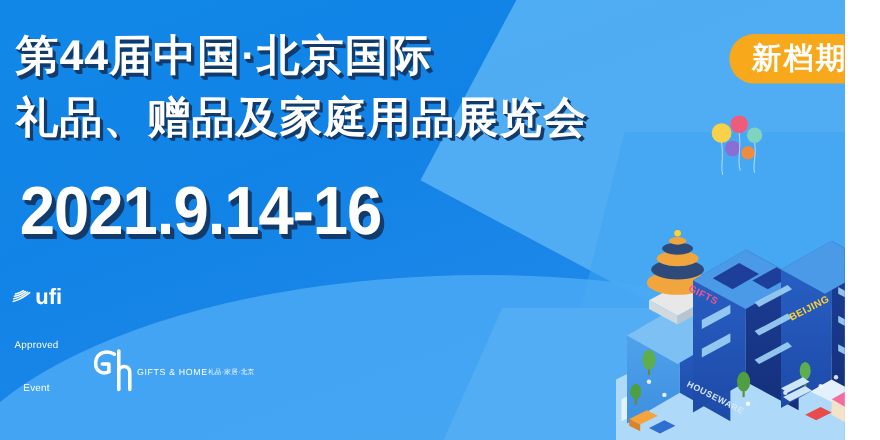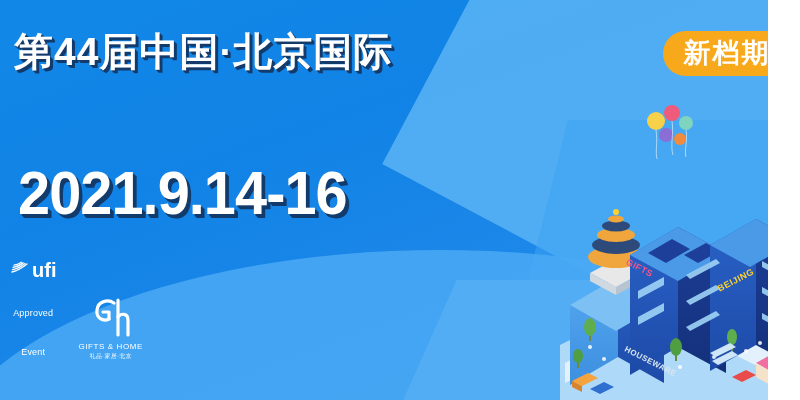--- a/index.html
+++ b/index.html
@@ -145,41 +145,41 @@
     gap: 22px;
   }
   .ufi-logo {
     display: flex;
     flex-direction: column;
     align-items: center;
     color: #ffffff;
   }
   .ufi-top {
     display: flex;
-    align-items: flex-start;
+    align-items: center;
     gap: 2px;
   }
   .ufi-swoosh { display:block; }
   .ufi-word {
     font-size: 20px;
     font-weight: bold;
     line-height: 20px;
     letter-spacing: 0px;
   }
   .ufi-sub {
     font-size: 9px;
     line-height: 11px;
     text-align: center;
     letter-spacing: 0.2px;
     margin-top: 28px;
   }
 
   .gh-logo {
     display: flex;
-    flex-direction: column;
+    flex-direction: row;
     align-items: center;
     color: #ffffff;
     margin-bottom: -2px;
   }
   .gh-mark { display:block; }
   .gh-name {
     font-size: 8px;
     line-height: 9px;
     letter-spacing: 0.6px;
     text-align: center;
@@ -219,20 +219,21 @@
 
 <div id="banner">
 
   <div class="bg-diagonal-light"></div>
   <div class="bg-diagonal-light2"></div>
   <div class="bg-ground"></div>
   <div class="bg-wave"></div>
 
   <div class="headline">
     <div class="title-line">第44届中国·北京国际</div>
+    <div class="title-line">礼品、赠品及家庭用品展览会</div>
   </div>
 
   <div class="date-line">2021.9.14-16</div>
 
   <div class="badge">
     <span class="badge-text">新档期</span>
   </div>
 
   <div class="logos">
 

